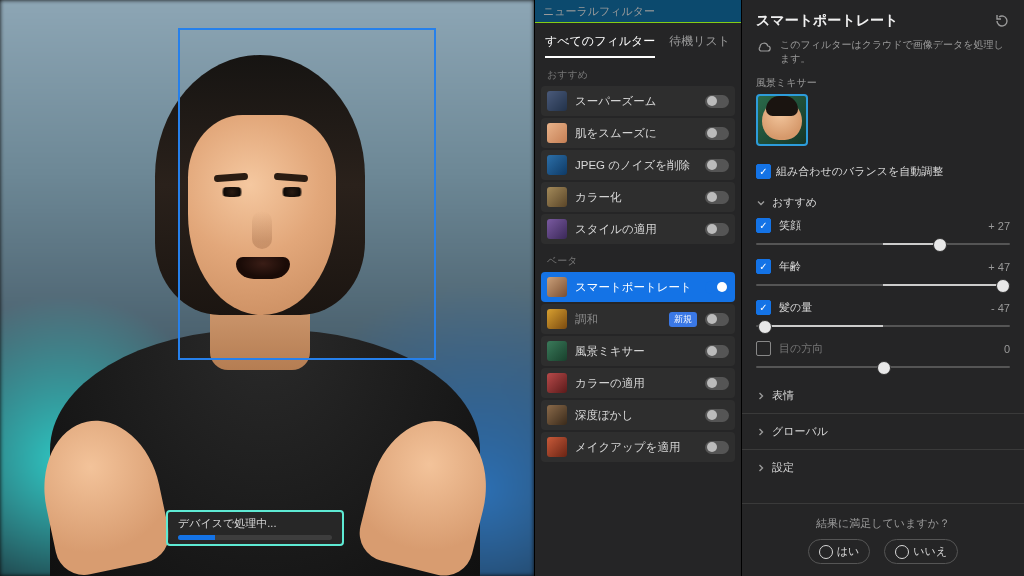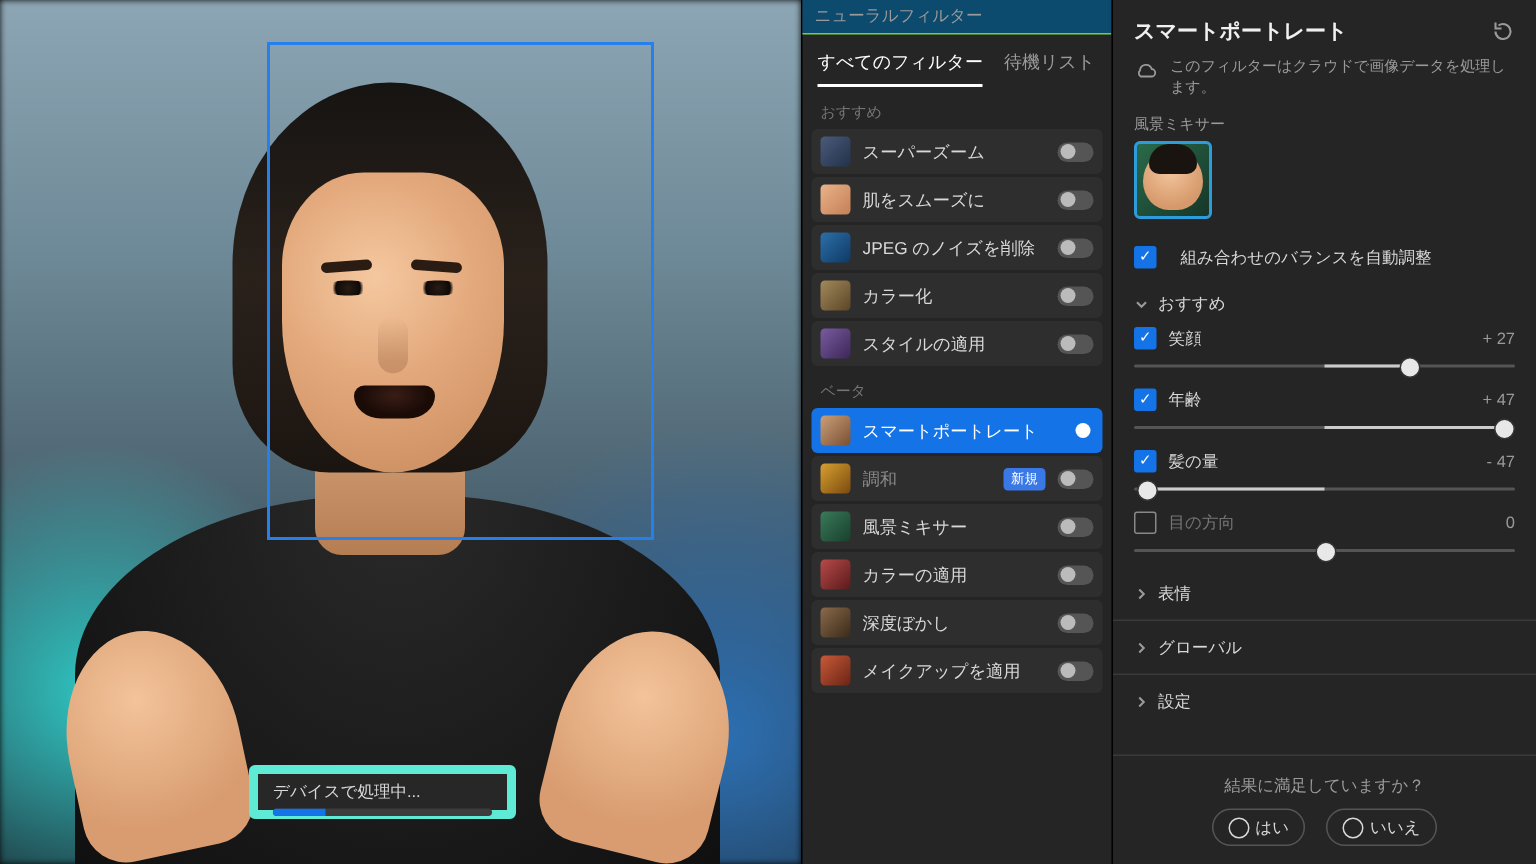--- a/index.html
+++ b/index.html
@@ -35,21 +35,21 @@
   .eyeL{left:30px;} .eyeR{left:90px;}
   .browL,.browR{position:absolute;top:59px;width:34px;height:7px;border-radius:4px;background:#2a1c12;}
   .browL{left:26px;transform:rotate(-4deg);} .browR{left:86px;transform:rotate(4deg);}
   .nose{position:absolute;left:64px;top:96px;width:20px;height:38px;border-radius:10px;background:linear-gradient(180deg,rgba(0,0,0,0) 0%,rgba(120,70,40,.25) 80%);}
   .mouth{position:absolute;left:48px;top:142px;width:54px;height:22px;border-radius:10px 10px 26px 26px/10px 10px 22px 22px;background:radial-gradient(ellipse at 50% 30%,#3a1d16 0%,#1a0b07 60%);}
   .neck{position:absolute;left:150px;top:270px;width:100px;height:80px;background:linear-gradient(180deg,#d29d74,#b57d52);border-radius:0 0 18px 18px;}
   .tshirt{position:absolute;left:-10px;top:310px;width:430px;height:260px;background:radial-gradient(ellipse at 50% 0%,#2a2a2a 0%,#1b1b1b 55%,#0f0f0f 100%);border-radius:200px 200px 0 0/120px 120px 0 0;}
   .handL,.handR{position:absolute;top:400px;width:115px;height:150px;border-radius:60px 60px 30px 30px/80px 80px 30px 30px;background:radial-gradient(circle at 45% 30%,#f3c39a,#d89c70 70%);}
   .handL{left:-15px;transform:rotate(-12deg);} .handR{left:310px;transform:rotate(14deg);}
   .face-rect{position:absolute;left:178px;top:28px;width:254px;height:328px;border:2px solid var(--face-box);}
-  .progress-toast{position:absolute;left:166px;bottom:30px;width:178px;height:36px;background:#2a2a2acc;border:6px solid #5eead4;border-radius:4px;padding:4px 10px;box-sizing:border-box;}
+  .progress-toast{position:absolute;left:166px;bottom:30px;width:178px;height:36px;background:#2a2a2acc;border:2px solid #5eead4;border-radius:4px;padding:4px 10px;box-sizing:border-box;}
   .progress-label{font-size:11px;color:var(--text);}
   .progress-bar{margin-top:4px;height:5px;background:#3d3d3d;border-radius:3px;overflow:hidden;}
   .progress-fill{height:100%;width:24%;background:var(--accent);}
   
   .filters{flex:0 0 206px;height:100%;background:var(--panel);display:flex;flex-direction:column;border-left:1px solid #000;}
   .panel-title-bar{height:22px;line-height:22px;padding:0 8px;font-size:11px;color:var(--text-dim);background:#0c4a6e;border-bottom:1px solid #84cc16;}
   .tabs{display:flex;gap:14px;padding:10px 10px 0;}
   .tab{font-size:12px;color:var(--text-dim);padding-bottom:6px;cursor:pointer;}
   .tab.active{color:#fff;border-bottom:2px solid #fff;}
   .section-label{font-size:10px;color:var(--text-dimmer);padding:10px 12px 4px;}
@@ -69,21 +69,21 @@
   .props-header{display:flex;align-items:center;padding:12px 14px 4px;}
   .props-title{font-size:14px;font-weight:600;color:#f0f0f0;flex:1;}
   .reset-icon{width:16px;height:16px;color:var(--text-dim);}
   .cloud-note{display:flex;gap:8px;padding:4px 14px 10px;align-items:flex-start;}
   .cloud-icon{width:16px;height:16px;color:var(--text-dim);flex-shrink:0;margin-top:1px;}
   .cloud-text{font-size:10px;color:var(--text-dim);line-height:1.4;}
   .face-select-label{font-size:10px;color:var(--text-dim);padding:0 14px 4px;}
   .face-select{margin:0 14px 10px;width:48px;height:48px;border:2px solid #2d9cdb;border-radius:4px;overflow:hidden;position:relative;background:linear-gradient(135deg,#2a6a4a,#163628);}
   .face-mini{position:absolute;inset:4px;border-radius:50% 50% 45% 45%/55% 55% 50% 50%;background:radial-gradient(circle at 45% 35%,#f2c59c,#d6996b 70%);}
   .face-mini::before{content:"";position:absolute;left:4px;top:-4px;width:32px;height:20px;border-radius:16px 16px 8px 8px;background:#1a1410;}
-  .check-row{display:flex;align-items:flex-start;gap:16px;padding:8px 14px;}
+  .check-row{display:flex;align-items:flex-start;gap:5px;padding:8px 14px;}
   .checkbox{width:13px;height:13px;border:1px solid #888;border-radius:2px;display:flex;align-items:center;justify-content:center;flex-shrink:0;}
   .checkbox.checked{background:var(--accent);border-color:var(--accent);}
   .checkbox.checked::after{content:"✓";color:#fff;font-size:10px;line-height:1;}
   .check-label{font-size:11px;color:var(--text);}
   .section-header{display:flex;align-items:center;gap:6px;padding:8px 14px 4px;cursor:pointer;}
   .chev{width:10px;height:10px;color:var(--text-dim);}
   .section-title{font-size:11px;color:var(--text);}
   .slider-row{padding:4px 14px 2px;}
   .slider-top{display:flex;align-items:center;}
   .slider-label{font-size:11px;color:var(--text);flex:1;}

